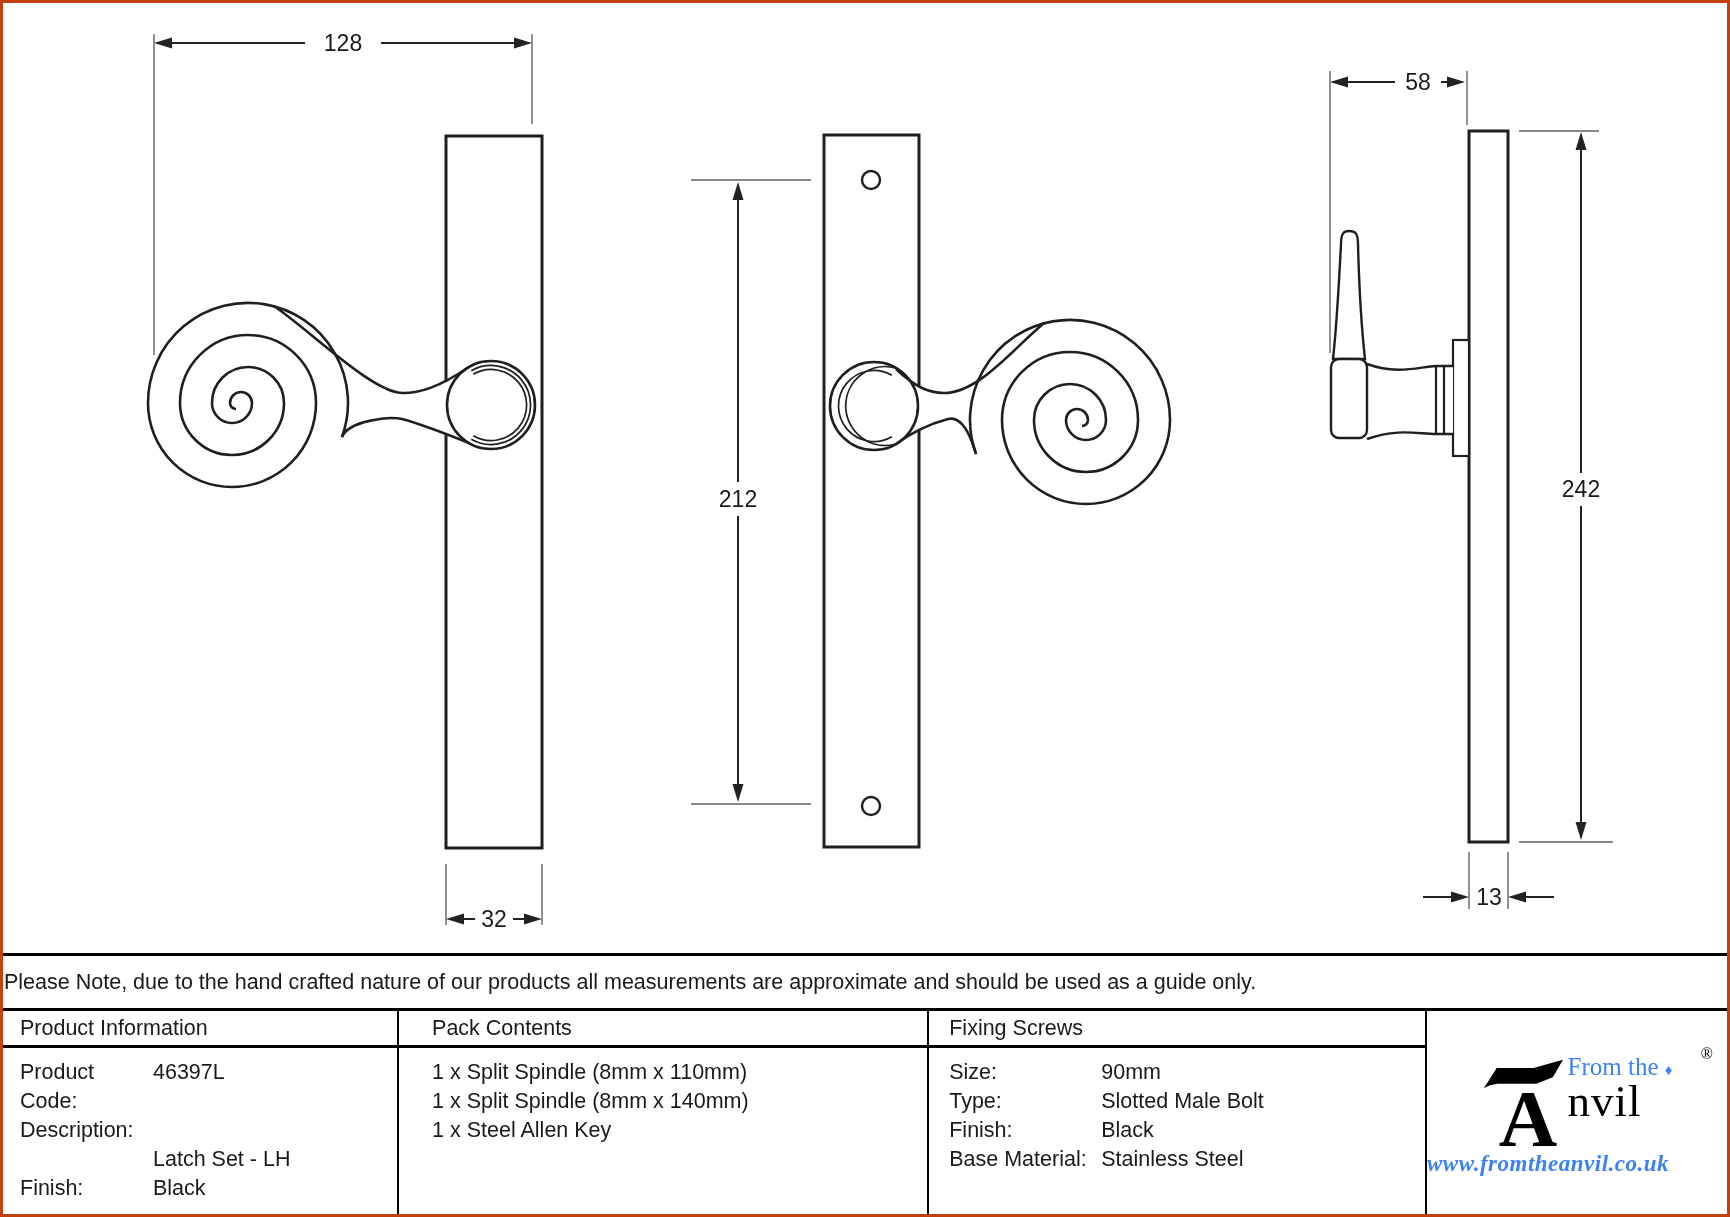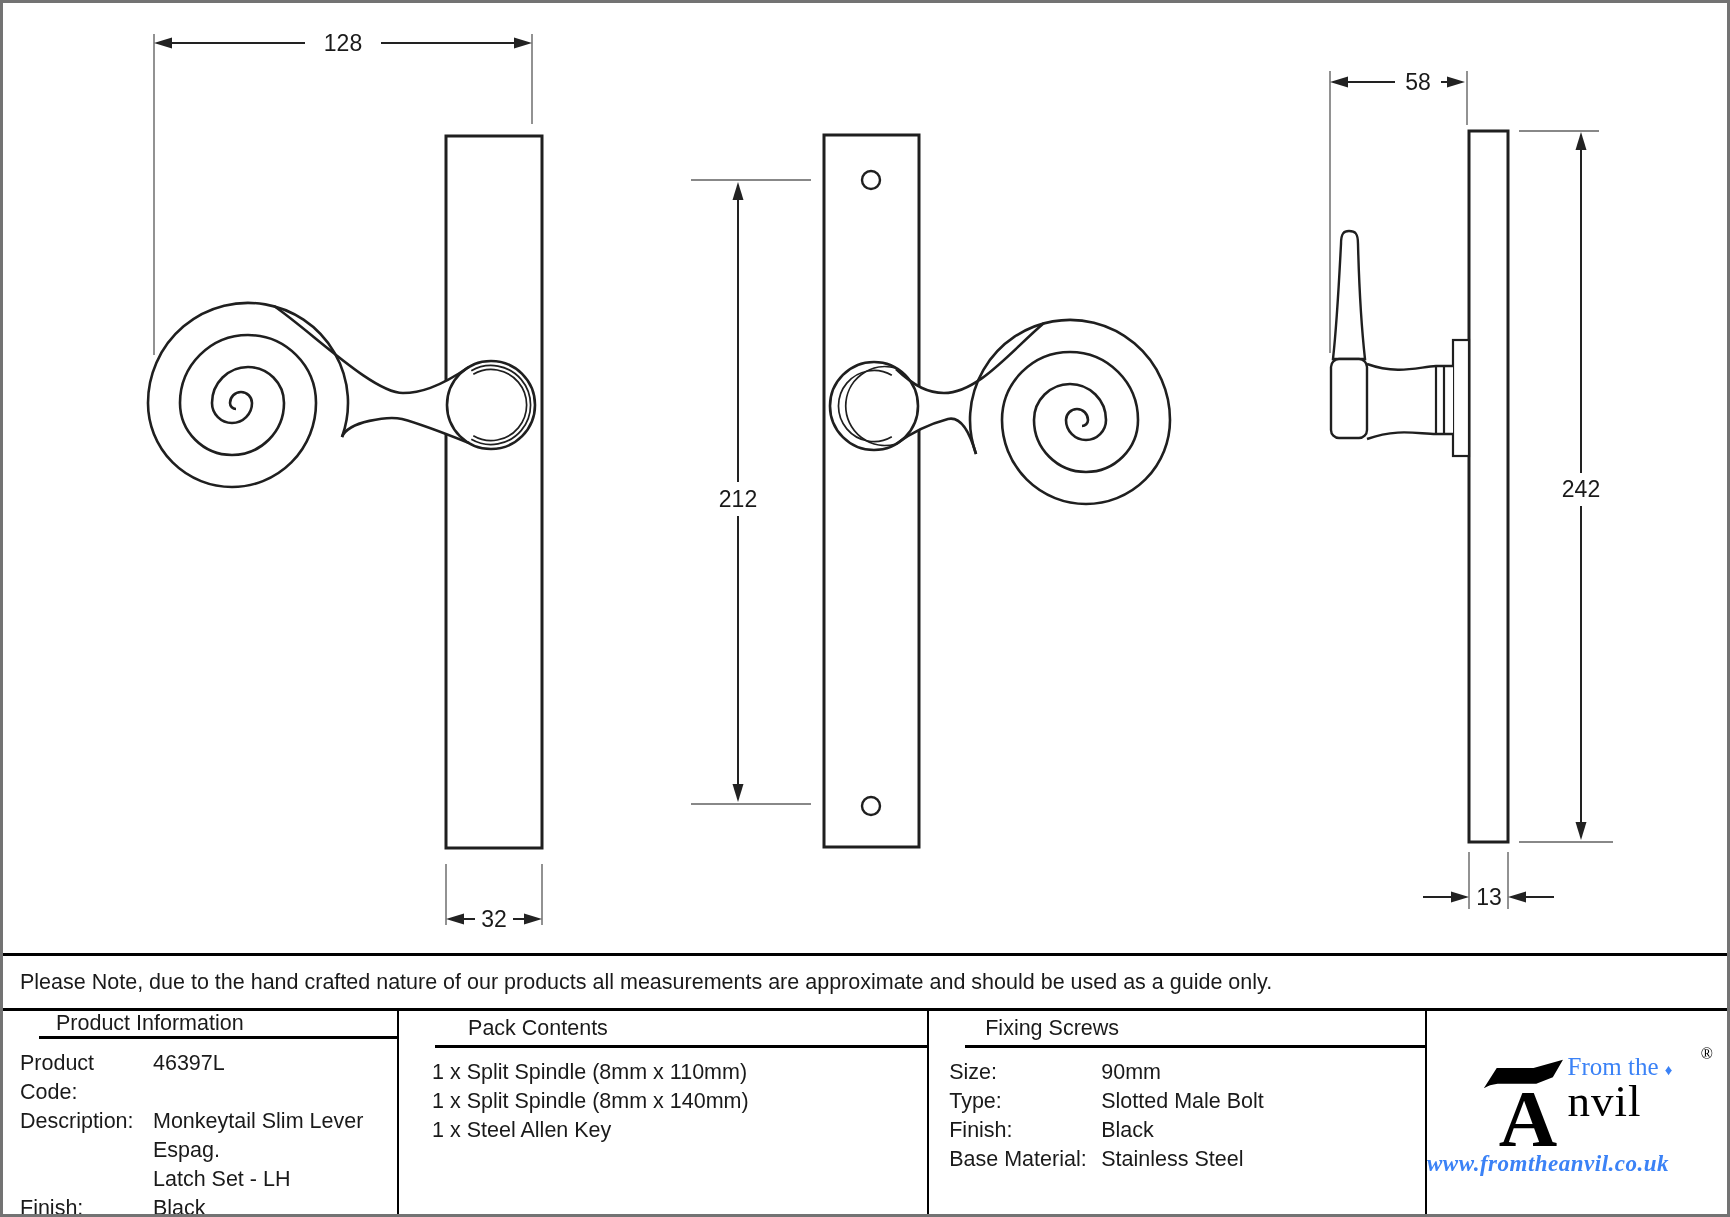--- a/index.html
+++ b/index.html
@@ -1,39 +1,39 @@
 <!DOCTYPE html>
 <html><head>
 <meta charset="utf-8">
 <style>
   html,body{margin:0;padding:0;background:#e8e8e8;}
   .sheet{
     position:relative;width:1730px;height:1217px;box-sizing:border-box;
-    background:#fff;border:3px solid #737373;
+    background:#fff;border:3px solid #c2410c;
     font-family:"Liberation Sans",sans-serif;color:#1a1a1a;overflow:hidden;
   }
   .drawing{position:absolute;top:0;left:0;}
   .dim-text{font-family:"Liberation Sans",sans-serif;font-size:23px;fill:#1a1a1a;}
   .note-row{
     position:absolute;top:950px;left:0;width:1724px;height:55px;box-sizing:border-box;
     border-top:3px solid #000;display:flex;align-items:center;
-    padding-left:17px;font-size:21.5px;
+    padding-left:1px;font-size:21.5px;
   }
   .info-table{
     position:absolute;top:1005px;left:0;width:1724px;bottom:0;box-sizing:border-box;
     border-top:3px solid #000;display:flex;
   }
   .col{box-sizing:border-box;border-right:2.5px solid #000;display:flex;flex-direction:column;}
   .col-product{width:428px;}
   .col-pack{width:573px;}
   .col-screws{width:538px;}
   .col-logo{flex:1;border-right:none;align-items:center;justify-content:center;}
   .col-header{
     height:37px;box-sizing:border-box;border-bottom:3px solid #000;
-    display:flex;align-items:center;font-size:21.5px;margin-left:36px;
+    display:flex;align-items:center;font-size:21.5px;
   }
   .col-product .col-header,.col-product .col-body{padding-left:17px;}
   .col-pack .col-header,.col-pack .col-body{padding-left:33px;}
   .col-screws .col-header,.col-screws .col-body{padding-left:20px;}
   .col-body{padding-top:10px;font-size:21.5px;line-height:29px;}
   .ir{display:flex;}
   .ir .l{width:133px;flex:none;}
   .col-screws .ir .l{width:152px;}
   
   .logo{position:relative;width:300px;margin-top:4px;}
@@ -181,21 +181,20 @@
       <div class="col-header">
         <span>Product Information</span>
       </div>
       <div class="col-body">
         <div class="ir">
           <span class="l">Product Code:</span>
           <span class="v">46397L</span>
         </div>
         <div class="ir">
           <span class="l">Description:</span>
-          <span class="v">Monkeytail Slim Lever Espag.</span>
         </div>
         <div class="ir">
           <span class="l"></span>
           <span class="v">Latch Set - LH</span>
         </div>
         <div class="ir">
           <span class="l">Finish:</span>
           <span class="v">Black</span>
         </div>
 

